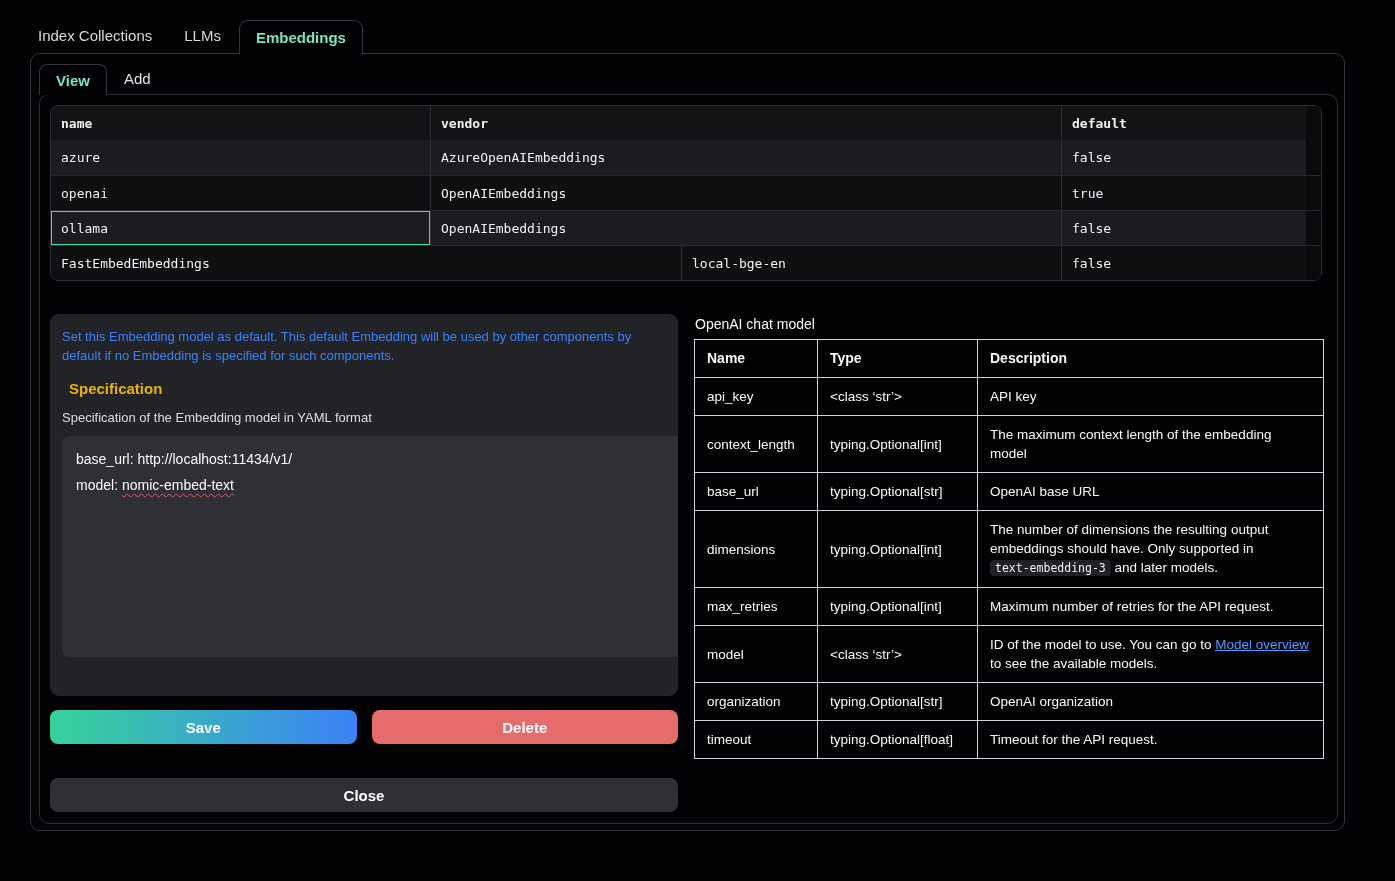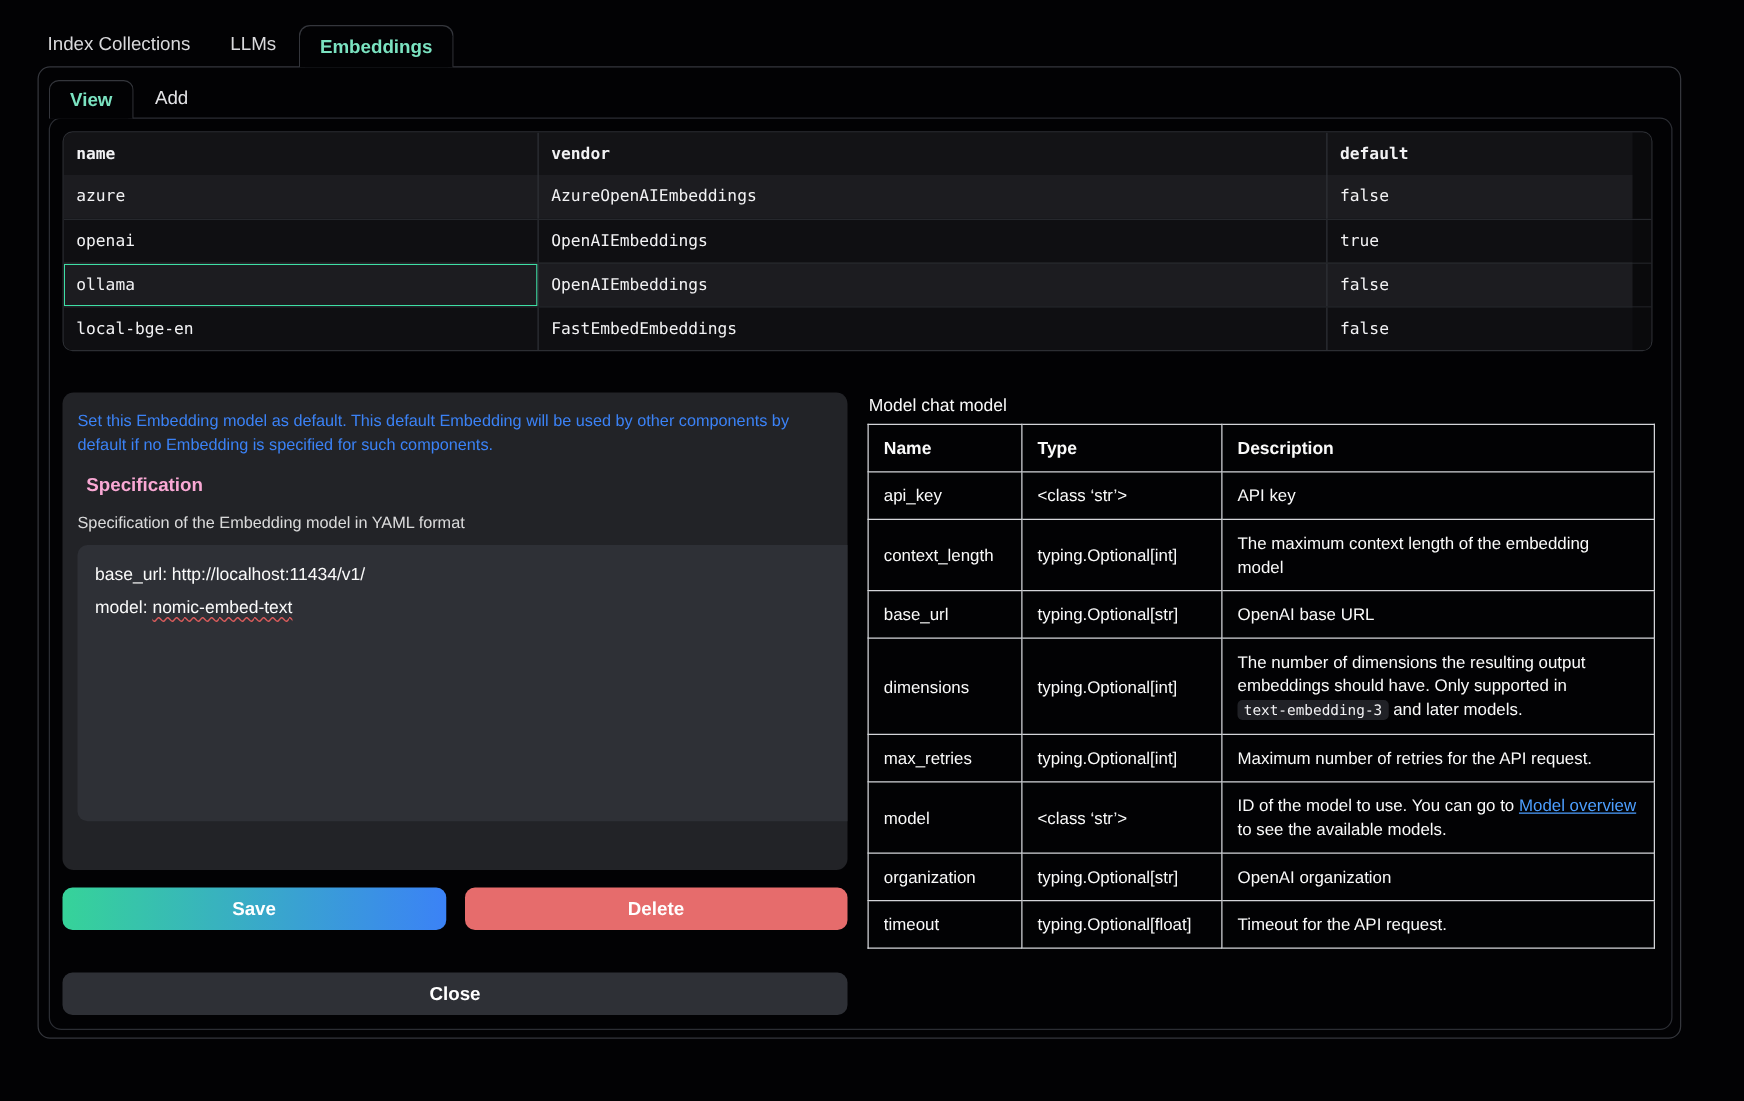--- a/index.html
+++ b/index.html
@@ -80,21 +80,21 @@
     width:628px; height:382px; background:#222327;
     border-radius:9px; padding:12px; overflow:hidden;
   }
   .panel p.desc { margin:1px 0 15px; font-size:13px; line-height:19px; color:#3b82f6; }
   .check-row { display:flex; align-items:center; gap:13px; margin:0 0 31px 1px; }
   .checkbox {
     width:17px; height:17px; border:1.5px solid #8a8a92; border-radius:4px;
     background:transparent; flex:0 0 auto; cursor:pointer;
   }
   .check-label { font-size:15px; color:#fafafa; }
-  h3.spec-title { margin:0 0 13px 7px; font-size:15px; font-weight:700; color:#f9a8d4; }
+  h3.spec-title { margin:0 0 13px 7px; font-size:15px; font-weight:700; color:#eab308; }
   .spec-caption { margin:0 0 11px; font-size:13px; color:#fafafa; opacity:.85; }
   .yamlbox {
     position:relative; width:670px; height:221px; background:#2e3036;
     border-radius:8px; padding:10px 14px; font-size:14px; line-height:26px;
     color:#fafafa; cursor:text; overflow:hidden;
   }
   .misspell {
     text-decoration:underline; text-decoration-style:wavy;
     text-decoration-color:#d95b5b; text-decoration-thickness:1px;
     text-underline-offset:3px;
@@ -164,22 +164,22 @@
             <div class="df-cell c2">true</div>
             <div class="df-cell c3"></div>
           </div>
           <div class="df-row light">
             <div class="df-cell c0 selected">ollama</div>
             <div class="df-cell c1">OpenAIEmbeddings</div>
             <div class="df-cell c2">false</div>
             <div class="df-cell c3"></div>
           </div>
           <div class="df-row dark">
+            <div class="df-cell c1">FastEmbedEmbeddings</div>
             <div class="df-cell c0">local-bge-en</div>
-            <div class="df-cell c1">FastEmbedEmbeddings</div>
             <div class="df-cell c2">false</div>
             <div class="df-cell c3"></div>
           </div>
         </div>
     </div>
 
     <div class="columns">
 
       <div class="col-left">
         <div class="panel">
@@ -196,21 +196,21 @@
         </div>
 
         <div class="btn-row">
           <button class="btn-save">Save</button>
           <button class="btn-delete">Delete</button>
         </div>
         <button class="btn-close">Close</button>
       </div>
 
       <div class="col-right">
-        <div class="schema-title">Model chat model</div>
+        <div class="schema-title">OpenAI chat model</div>
         <table class="schema">
           <thead>
               <tr>
                 <th>Name</th>
                 <th>Type</th>
                 <th>Description</th>
               </tr>
             </thead>
           <tbody>
               <tr>

